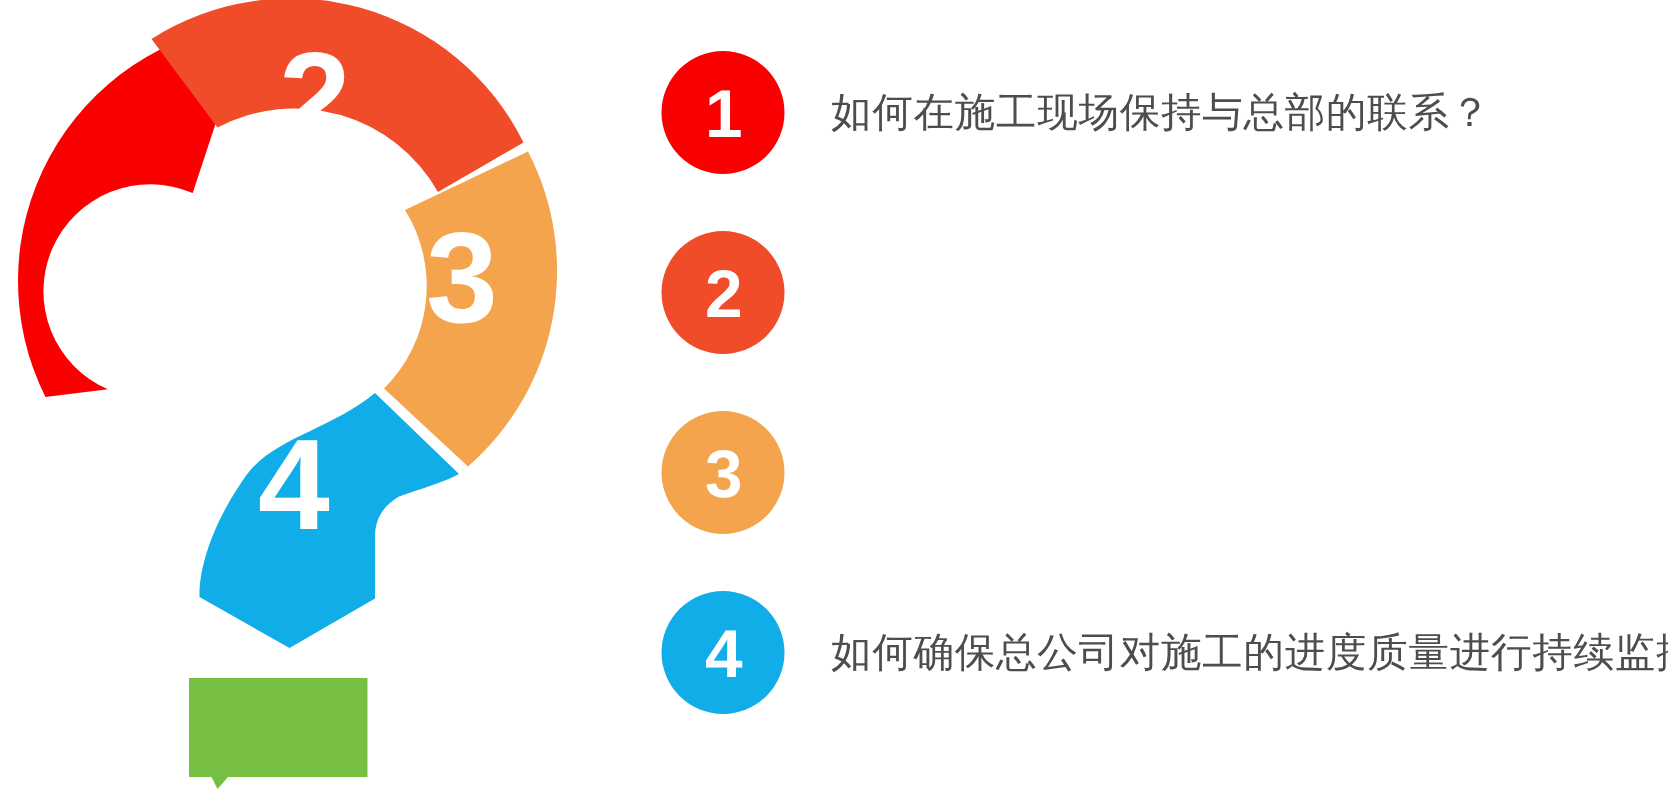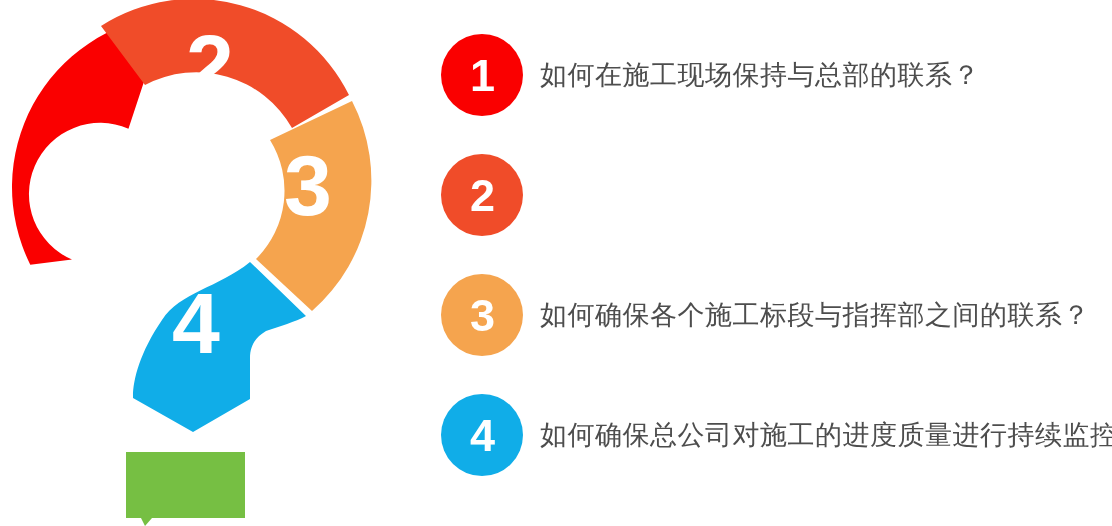--- a/index.html
+++ b/index.html
@@ -62,21 +62,21 @@
     align-items: center;
     justify-content: center;
     color: #ffffff;
     font-size: 45px;
     font-weight: bold;
     line-height: 1;
     font-family: "Liberation Sans", "DejaVu Sans", sans-serif;
     letter-spacing: -1px;
   }
   .legend-text {
-    margin-left: 17px;
+    margin-left: 31px;
     font-size: 27px;
     color: #4d4d4d;
     white-space: nowrap;
     font-family: "Liberation Sans", "DejaVu Sans", sans-serif;
     letter-spacing: 0.5px;
   }
 </style>
 </head>
 <body>
 
@@ -140,21 +140,20 @@
       <div class="legend-badge" style="background:#FA0000">1</div>
       <div class="legend-text">如何在施工现场保持与总部的联系？</div>
     </div>
 
     <div class="legend-row r1">
       <div class="legend-badge" style="background:#F04C29">2</div>
     </div>
 
     <div class="legend-row r2">
       <div class="legend-badge" style="background:#F5A44E">3</div>
-      <div class="legend-text">如何确保各个施工标段与指挥部之间的联系？</div>
     </div>
 
     <div class="legend-row r3">
       <div class="legend-badge" style="background:#10ADE8">4</div>
       <div class="legend-text">如何确保总公司对施工的进度质量进行持续监控？</div>
     </div>
 
   </div>
 
 </div>

